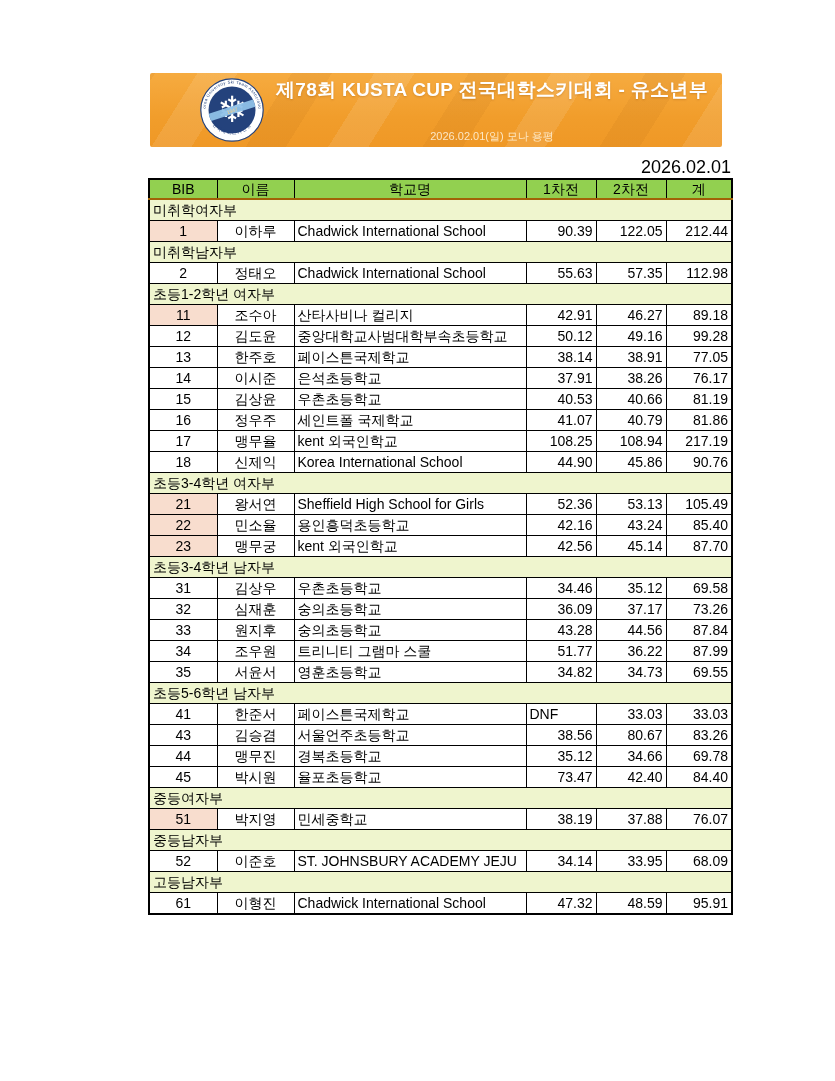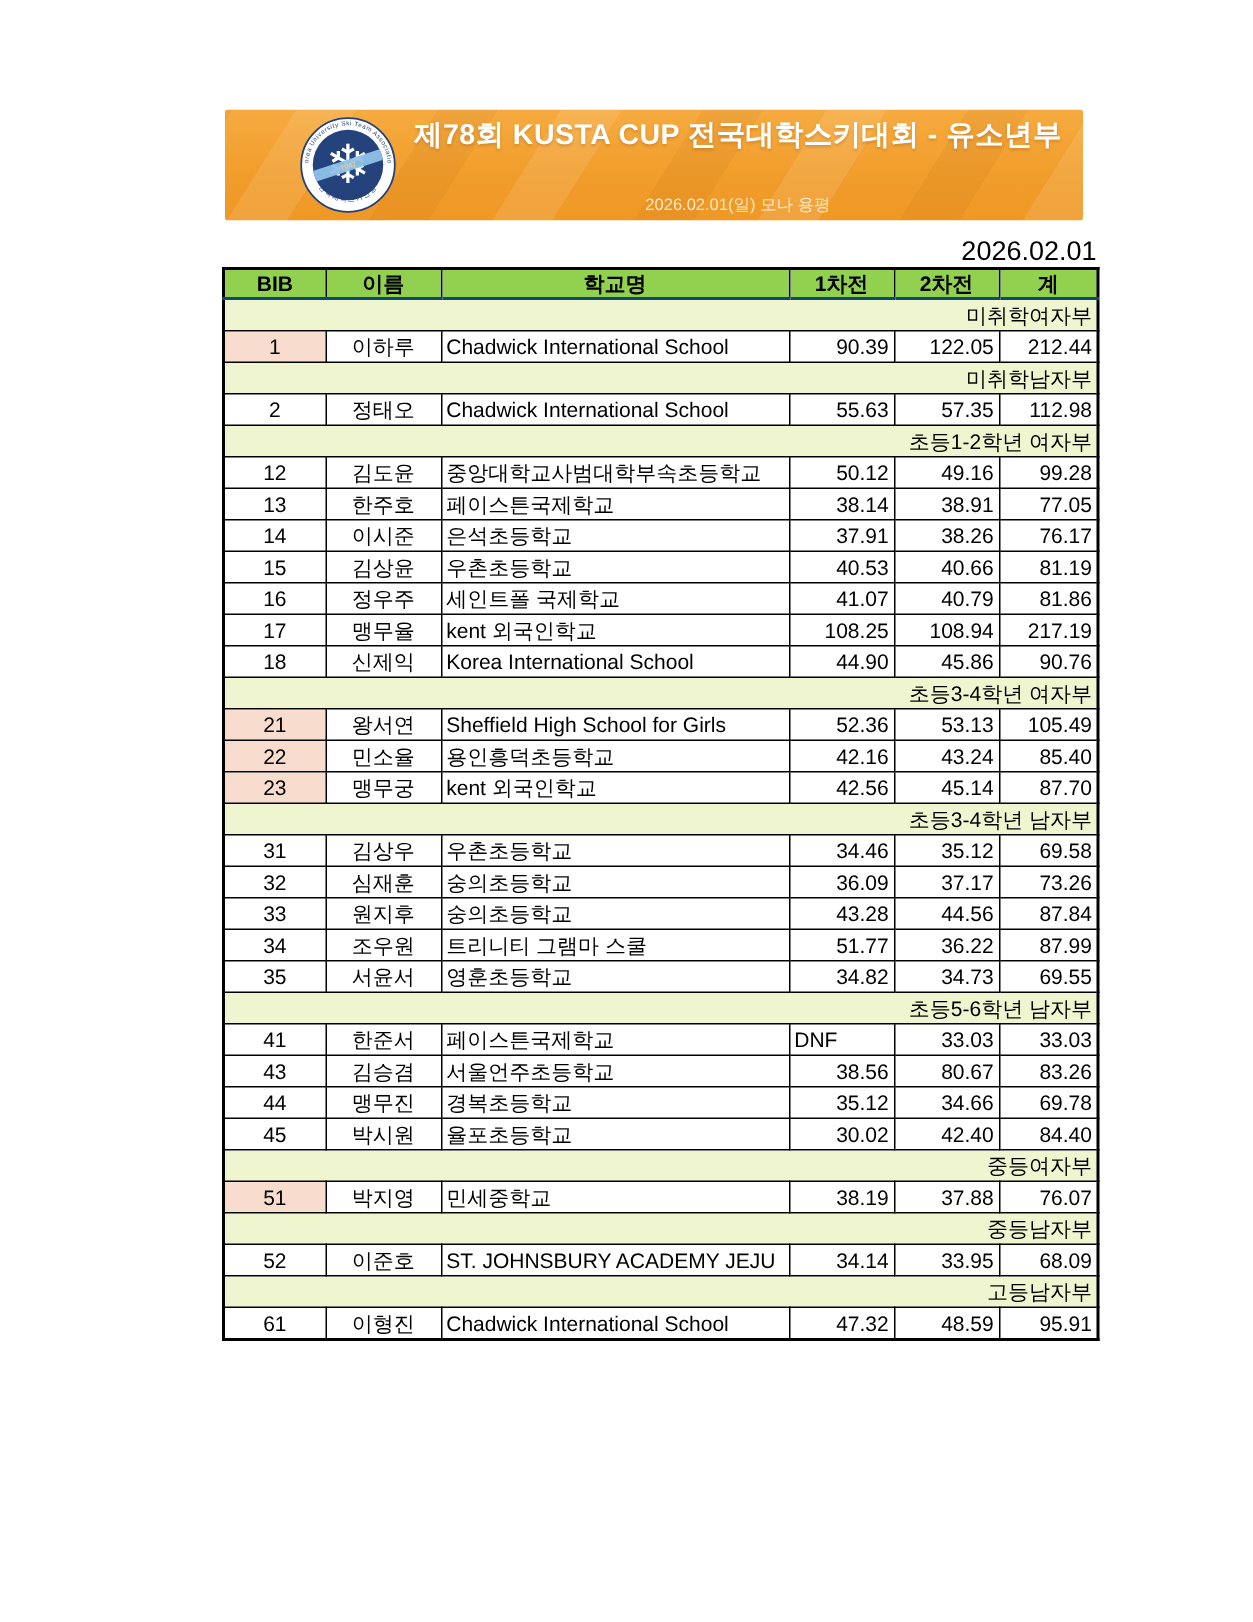--- a/index.html
+++ b/index.html
@@ -38,24 +38,24 @@
     border-collapse:collapse;table-layout:fixed;
     font-size:14px;line-height:1.0;
     border:2px solid #000;
   }
   table.results th, table.results td{
     border:1px solid #000;height:20px;padding:0 3px;
     overflow:hidden;white-space:nowrap;vertical-align:middle;
   }
   table.results th{
     background:var(--header-bg,#92d050);
-    font-weight:bold;text-align:center;height:18px;
-    border-bottom:2px solid #0c4a6e;
-  }
-  td.section{background:var(--section-bg,#eff5ce);text-align:right;margin-left:40px;}
+    font-weight:normal;text-align:center;height:18px;
+    border-bottom:2px solid #a16207;
+  }
+  td.section{background:var(--section-bg,#eff5ce);text-align:left;margin-left:40px;}
   td.bib-cell{text-align:center;}
   td.bib-cell.female{background:var(--female-bg,#f8ddce);}
   td.name-cell{text-align:center;}
   td.school-cell{text-align:left;}
   td.score-cell{text-align:right;}
   td.score-cell.dnf{text-align:left;}
 </style>
 </head>
 <body>
 
@@ -135,20 +135,28 @@
           <td class="name-cell">정태오</td>
           <td class="school-cell">Chadwick International School</td>
           <td class="score-cell">55.63</td>
           <td class="score-cell">57.35</td>
           <td class="score-cell">112.98</td>
         </tr>
         <tr>
           <td colspan="6" class="section">초등1-2학년 여자부</td>
         </tr>
         <tr>
+          <td class="bib-cell female">11</td>
+          <td class="name-cell">조수아</td>
+          <td class="school-cell">산타사비나 컬리지</td>
+          <td class="score-cell">42.91</td>
+          <td class="score-cell">46.27</td>
+          <td class="score-cell">89.18</td>
+        </tr>
+        <tr>
           <td class="bib-cell">12</td>
           <td class="name-cell">김도윤</td>
           <td class="school-cell">중앙대학교사범대학부속초등학교</td>
           <td class="score-cell">50.12</td>
           <td class="score-cell">49.16</td>
           <td class="score-cell">99.28</td>
         </tr>
         <tr>
           <td class="bib-cell">13</td>
           <td class="name-cell">한주호</td>
@@ -291,21 +299,21 @@
           <td class="name-cell">맹무진</td>
           <td class="school-cell">경복초등학교</td>
           <td class="score-cell">35.12</td>
           <td class="score-cell">34.66</td>
           <td class="score-cell">69.78</td>
         </tr>
         <tr>
           <td class="bib-cell">45</td>
           <td class="name-cell">박시원</td>
           <td class="school-cell">율포초등학교</td>
-          <td class="score-cell">30.02</td>
+          <td class="score-cell">73.47</td>
           <td class="score-cell">42.40</td>
           <td class="score-cell">84.40</td>
         </tr>
         <tr>
           <td colspan="6" class="section">중등여자부</td>
         </tr>
         <tr>
           <td class="bib-cell female">51</td>
           <td class="name-cell">박지영</td>
           <td class="school-cell">민세중학교</td>

